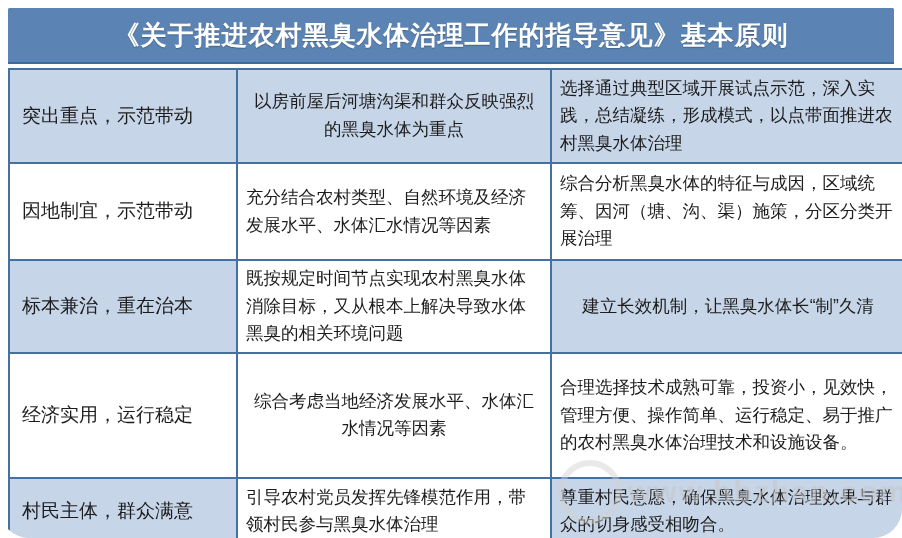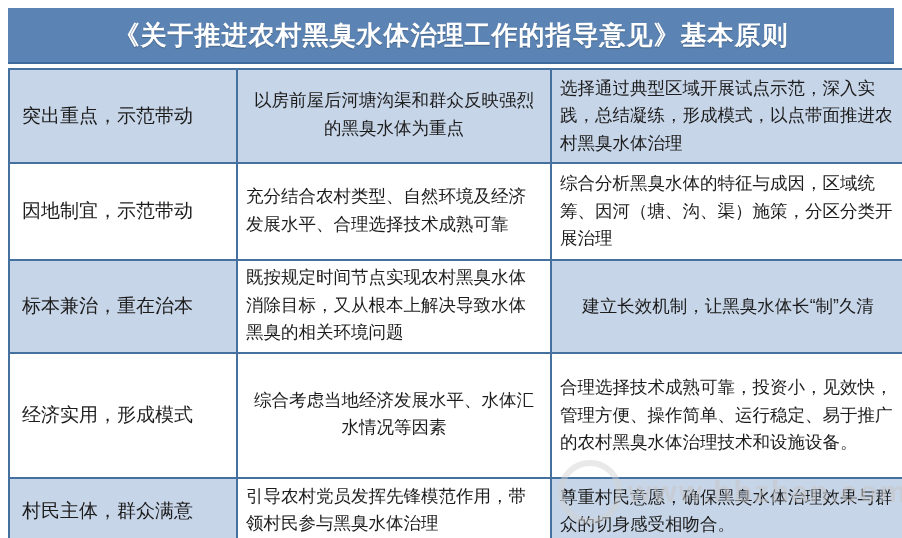--- a/index.html
+++ b/index.html
@@ -1,17 +1,17 @@
 <!DOCTYPE html>
 <html><head>
 <meta charset="utf-8">
 <style>
   html,body{margin:0;padding:0;background:#ffffff;}
   body{font-family:"Liberation Sans","DejaVu Sans",sans-serif;}
-  .page{position:relative;width:902px;height:538px;background:#ffffff;overflow:hidden;}
+  .page{position:relative;width:902px;height:538px;background:#ffffff;overflow:hidden;border-radius:29px;}
 
   .title-bar{
     position:absolute;left:8px;top:8px;width:886px;height:54px;
     background:#5b84b4;border-bottom:2px solid #3e6a9b;
     display:flex;align-items:center;justify-content:center;
   }
   .title-bar span{
     color:#ffffff;font-size:26px;font-weight:bold;letter-spacing:1px;
     text-shadow:0 1px 1px rgba(0,0,0,0.25);white-space:nowrap;
   }
@@ -20,21 +20,21 @@
     position:absolute;left:8px;top:68px;width:886px;
     border-collapse:collapse;table-layout:fixed;
   }
   .principles-table td{
     border:2px solid #44719f;
     color:#1c1c1c;font-size:17.5px;line-height:1.58;
     padding:4px 8px;vertical-align:middle;
     overflow:hidden;
   }
   .principles-table td.c1{width:206px;font-size:19px;padding-left:12px;}
-  .principles-table td.c2{width:296px;font-family:Liberation Mono, monospace;}
+  .principles-table td.c2{width:296px;}
   .principles-table td.c3{width:336px;}
   .principles-table tr.r1 td{height:84px;}
   .principles-table tr.r2 td{height:87px;}
   .principles-table tr.r3 td{height:82px;}
   .principles-table tr.r4 td{height:115px;}
   .principles-table tr.r5 td{height:57px;}
   .shaded{background:#c7d5e8;}
   .center{text-align:center;}
 
   .watermark{
@@ -62,30 +62,30 @@
 
   <table class="principles-table">
     <tbody>
       <tr class="r1">
         <td class="c1 shaded">突出重点，示范带动</td>
         <td class="c2 shaded center">以房前屋后河塘沟渠和群众反映强烈的黑臭水体为重点</td>
         <td class="c3 shaded">选择通过典型区域开展试点示范，深入实践，总结凝练，形成模式，以点带面推进农村黑臭水体治理</td>
       </tr>
       <tr class="r2">
         <td class="c1">因地制宜，示范带动</td>
-        <td class="c2">充分结合农村类型、自然环境及经济发展水平、合理选择技术成熟可靠</td>
+        <td class="c2">充分结合农村类型、自然环境及经济发展水平、水体汇水情况等因素</td>
         <td class="c3">综合分析黑臭水体的特征与成因，区域统筹、因河（塘、沟、渠）施策，分区分类开展治理</td>
       </tr>
       <tr class="r3">
         <td class="c1 shaded">标本兼治，重在治本</td>
         <td class="c2">既按规定时间节点实现农村黑臭水体消除目标，又从根本上解决导致水体黑臭的相关环境问题</td>
         <td class="c3 shaded center">建立长效机制，让黑臭水体长“制”久清</td>
       </tr>
       <tr class="r4">
-        <td class="c1">经济实用，形成模式</td>
+        <td class="c1">经济实用，运行稳定</td>
         <td class="c2 center">综合考虑当地经济发展水平、水体汇水情况等因素</td>
         <td class="c3">合理选择技术成熟可靠，投资小，见效快，管理方便、操作简单、运行稳定、易于推广的农村黑臭水体治理技术和设施设备。</td>
       </tr>
       <tr class="r5">
         <td class="c1 shaded">村民主体，群众满意</td>
         <td class="c2">引导农村党员发挥先锋模范作用，带领村民参与黑臭水体治理</td>
         <td class="c3 shaded">尊重村民意愿，确保黑臭水体治理效果与群众的切身感受相吻合。</td>
       </tr>
     </tbody>
   </table>

